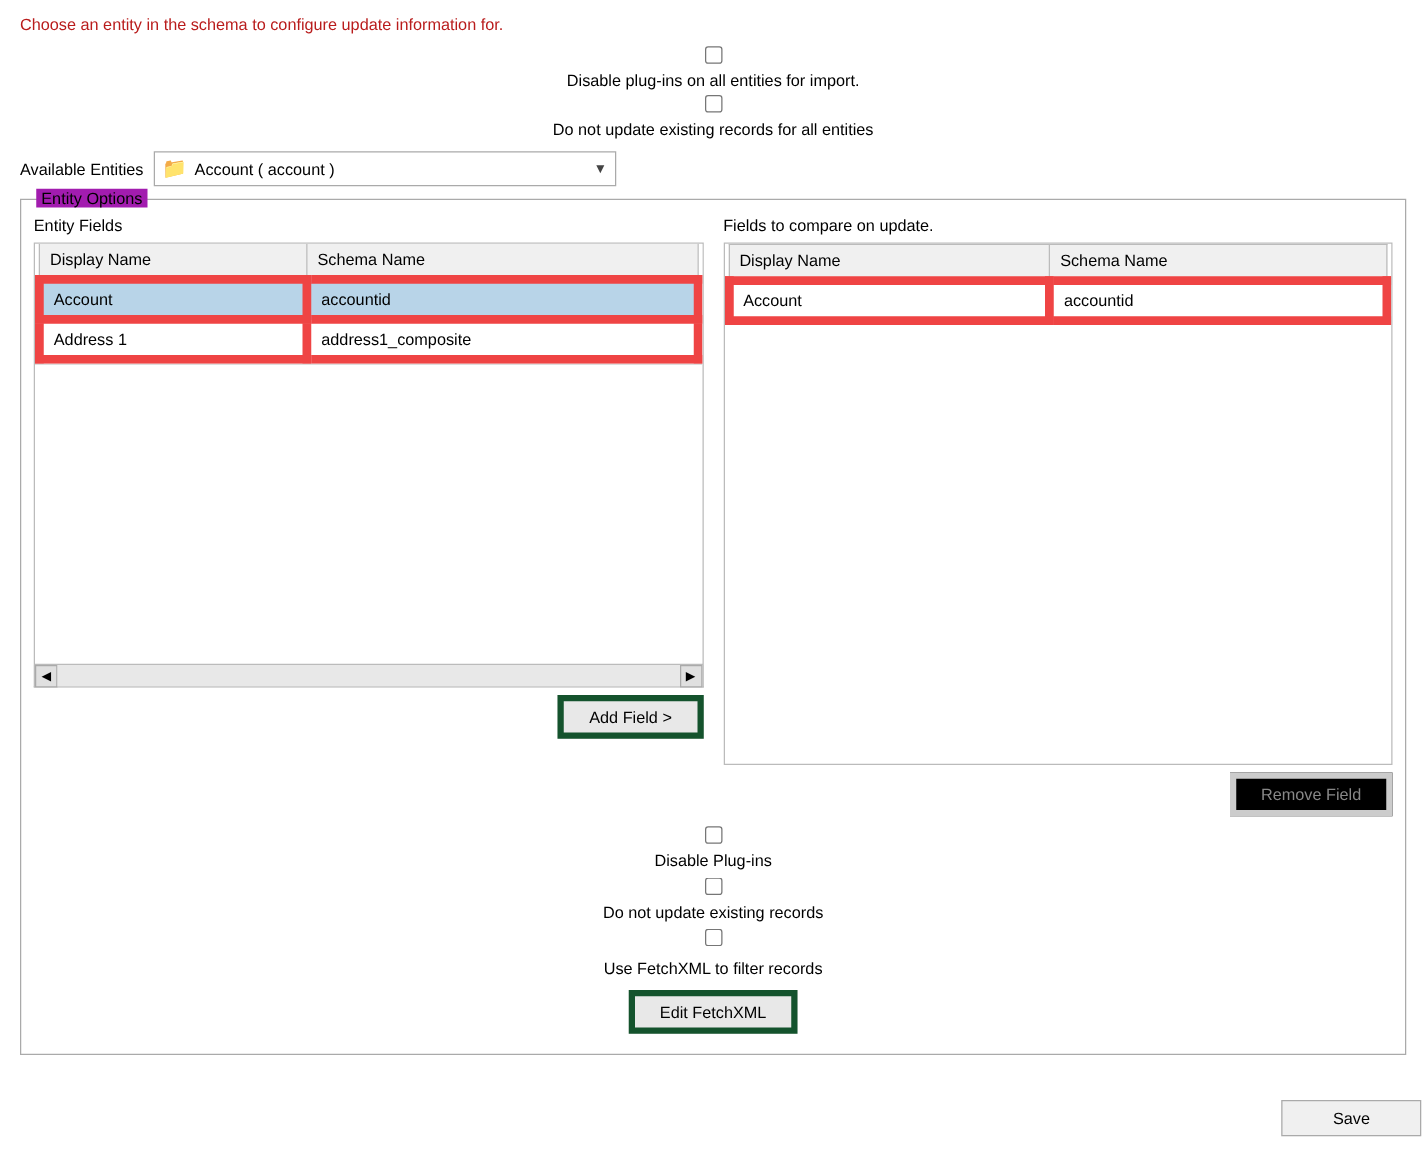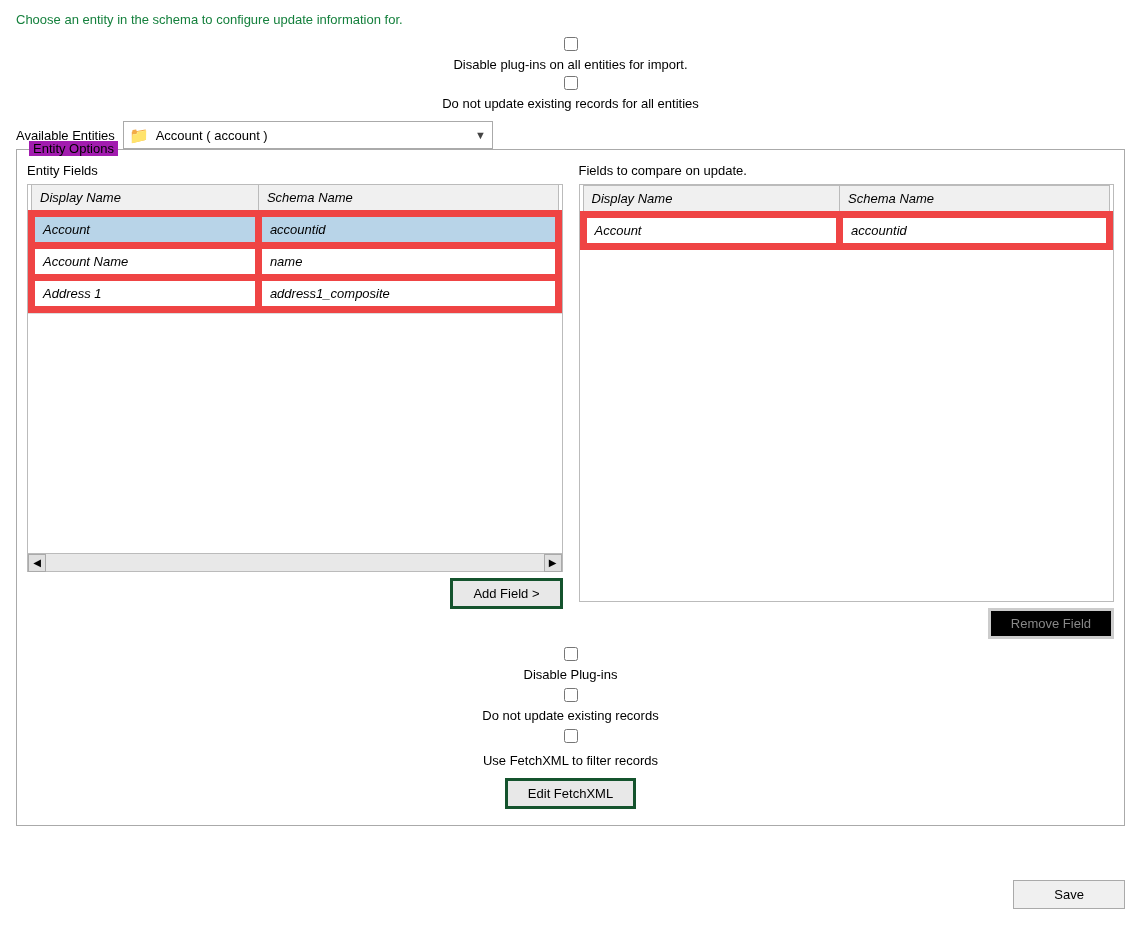--- a/index.html
+++ b/index.html
@@ -12,21 +12,21 @@
       min-height: 925px;
       position: relative;
     }
 
     .main-container {
       padding: 12px 16px;
     }
 
     .intro-text {
       margin-bottom: 10px;
-      color: #15803d;
+      color: #b91c1c;
     }
 
     .checkbox-row {
       display: flex;
       align-items: center;
       margin-bottom: 4px;
       gap: 6px;
       flex-direction: column;
     }
 
@@ -34,20 +34,21 @@
       width: 14px;
       height: 14px;
       cursor: pointer;
     }
 
     .available-entities-row {
       display: flex;
       align-items: center;
       gap: 8px;
       margin-top: 10px;
+      margin-bottom: 10px;
     }
 
     .available-entities-label {
       font-size: 13px;
       white-space: nowrap;
     }
 
     .entity-dropdown {
       display: flex;
       align-items: center;
@@ -103,21 +104,20 @@
     .column-section-label {
       font-size: 13px;
       margin-bottom: 6px;
     }
 
     .data-table {
       border: 1px solid #bbb;
       width: 100%;
       border-collapse: collapse;
       background: #fff;
-      font-style: italic;
     }
 
     .data-table th {
       background: #f0f0f0;
       border: 1px solid #bbb;
       padding: 5px 8px;
       font-weight: normal;
       text-align: left;
       font-size: 13px;
     }
@@ -177,21 +177,21 @@
     .button-row {
       display: flex;
       justify-content: flex-end;
       margin-top: 6px;
     }
 
     .btn {
       padding: 5px 20px;
       font-size: 13px;
       background: #e8e8e8;
-      border: 3px solid #14532d;
+      border: 5px solid #14532d;
       cursor: pointer;
       color: #000;
     }
 
     .btn:disabled, .btn.disabled {
       color: #888;
       background: #000000;
       border-color: #ccc;
       cursor: default;
     }
@@ -207,21 +207,21 @@
 
     .fetch-xml-row {
       display: flex;
       align-items: center;
       gap: 10px;
     }
 
     .footer-area {
       position: absolute;
       bottom: 16px;
-      right: 16px;
+      right: 4px;
     }
 
     .save-btn {
       padding: 6px 40px;
       font-size: 13px;
       background: #f0f0f0;
       border: 1px solid #aaa;
       cursor: pointer;
     }
 
@@ -272,24 +272,20 @@
             <thead>
               <tr>
                 <th>Display Name</th>
                 <th>Schema Name</th>
               </tr>
             </thead>
             <tbody id="left-table-body">
             <tr class="selected">
                   <td>Account</td>
                   <td>accountid</td>
-                </tr>
-                <tr>
-                  <td>Account Name</td>
-                  <td>name</td>
                 </tr>
                 <tr>
                   <td>Address 1</td>
                   <td>address1_composite</td>
                 </tr>
               </tbody>
           </table>
           <div style="height: 240px; border-top: 1px solid #ddd;"></div>
         </div>
 

